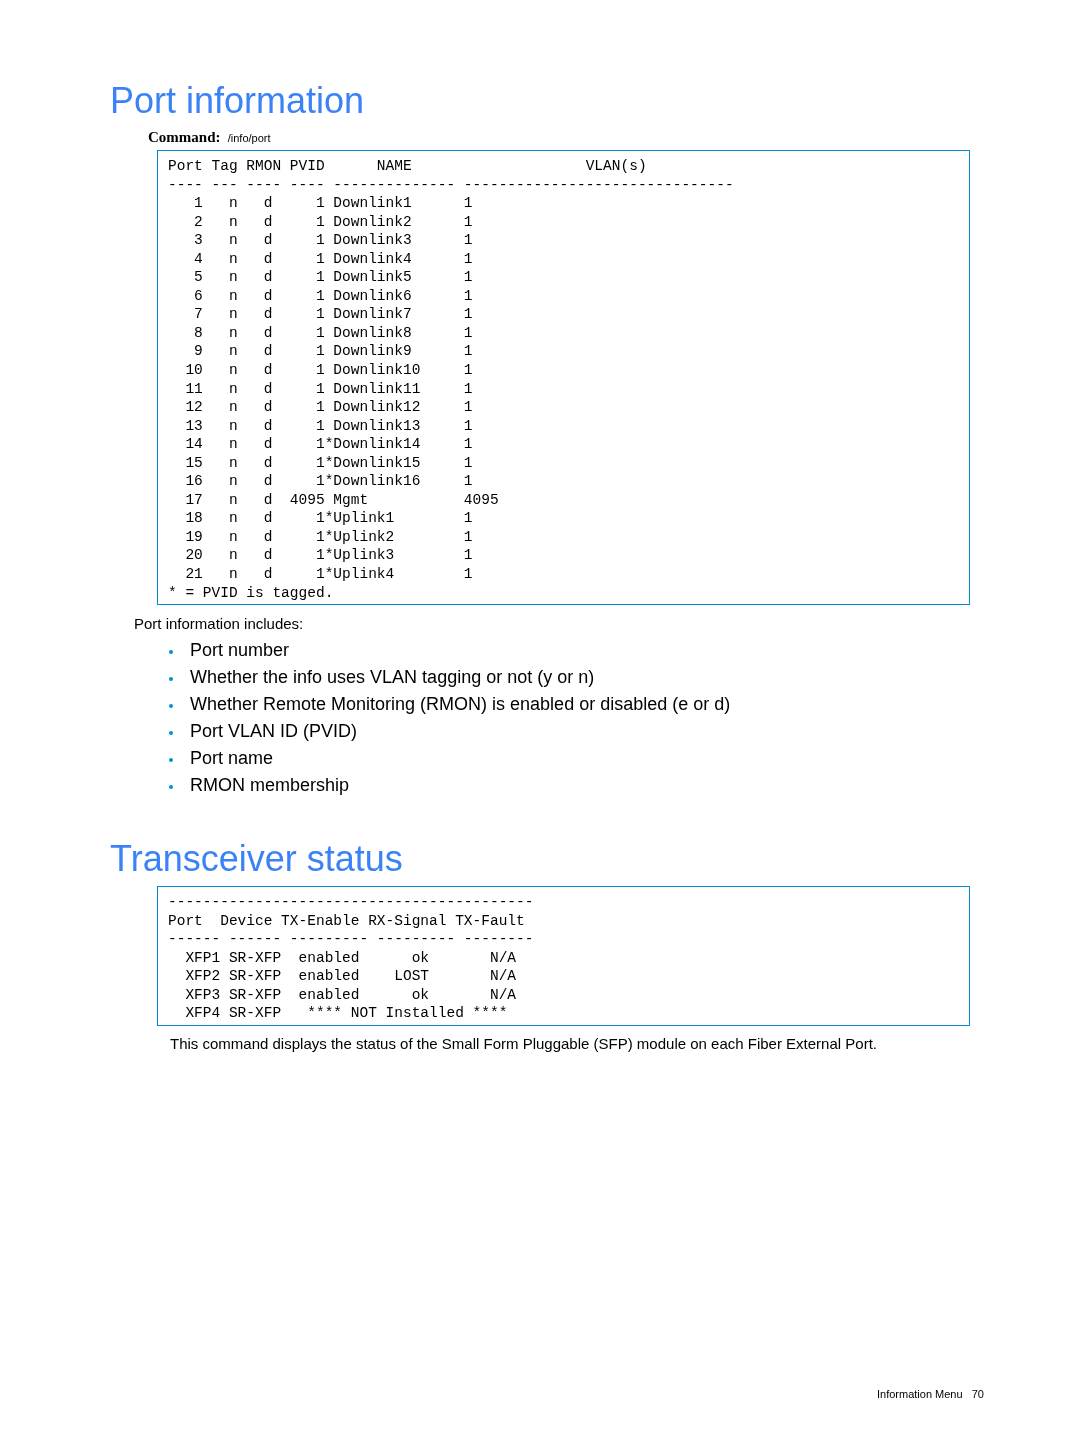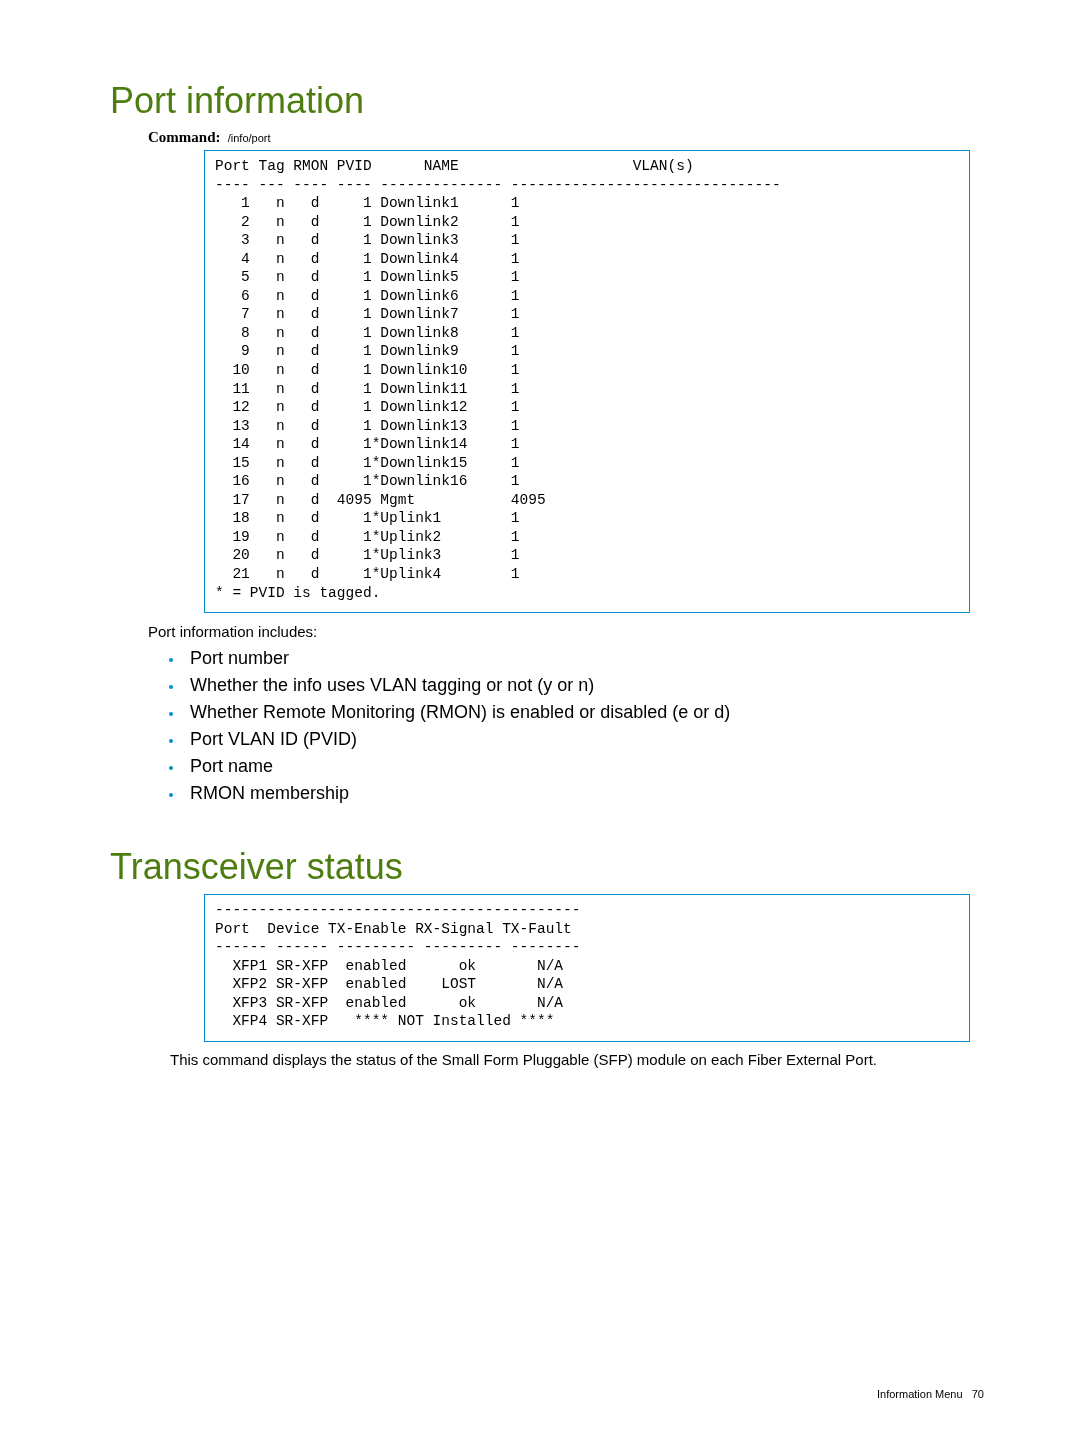--- a/index.html
+++ b/index.html
@@ -10,53 +10,53 @@
     color: #000;
     width: 1080px;
     height: 1440px;
     box-sizing: border-box;
     position: relative;
   }
   .page {
     padding: 80px 110px 0 110px;
   }
   h1.section {
-    color: #4d7c0f;
+    color: #3b82f6;
     font-weight: 400;
     font-size: 36px;
     margin: 0 0 6px 0;
     font-family: Arial, Helvetica, sans-serif;
   }
   .cmd-line {
     font-size: 15px;
     margin: 0 0 4px 38px;
   }
   .cmd-line b {
     font-weight: 700;
     font-family: Liberation Serif, serif;
   }
   .mono {
     font-family: Liberation Sans, sans-serif;
     font-size: 11px;
     white-space: pre;
   }
   .codebox {
     border: 1px solid #008bcc;
-    margin-left: 94px;
+    margin-left: 47px;
     margin-right: 0;
-    padding: 6px 10px 10px 10px;
+    padding: 6px 10px 2px 10px;
     font-family: "Courier New", Courier, monospace;
     font-size: 14.5px;
     line-height: 1.28;
     white-space: pre;
     overflow: hidden;
   }
   .intro {
     font-size: 15px;
-    margin: 10px 0 8px 38px;
+    margin: 10px 0 8px 24px;
   }
   ul.bullets {
     margin: 0 0 24px 38px;
     padding: 0 0 0 36px;
   }
   ul.bullets li {
     font-size: 18px;
     margin: 6px 0;
     padding-left: 6px;
   }

